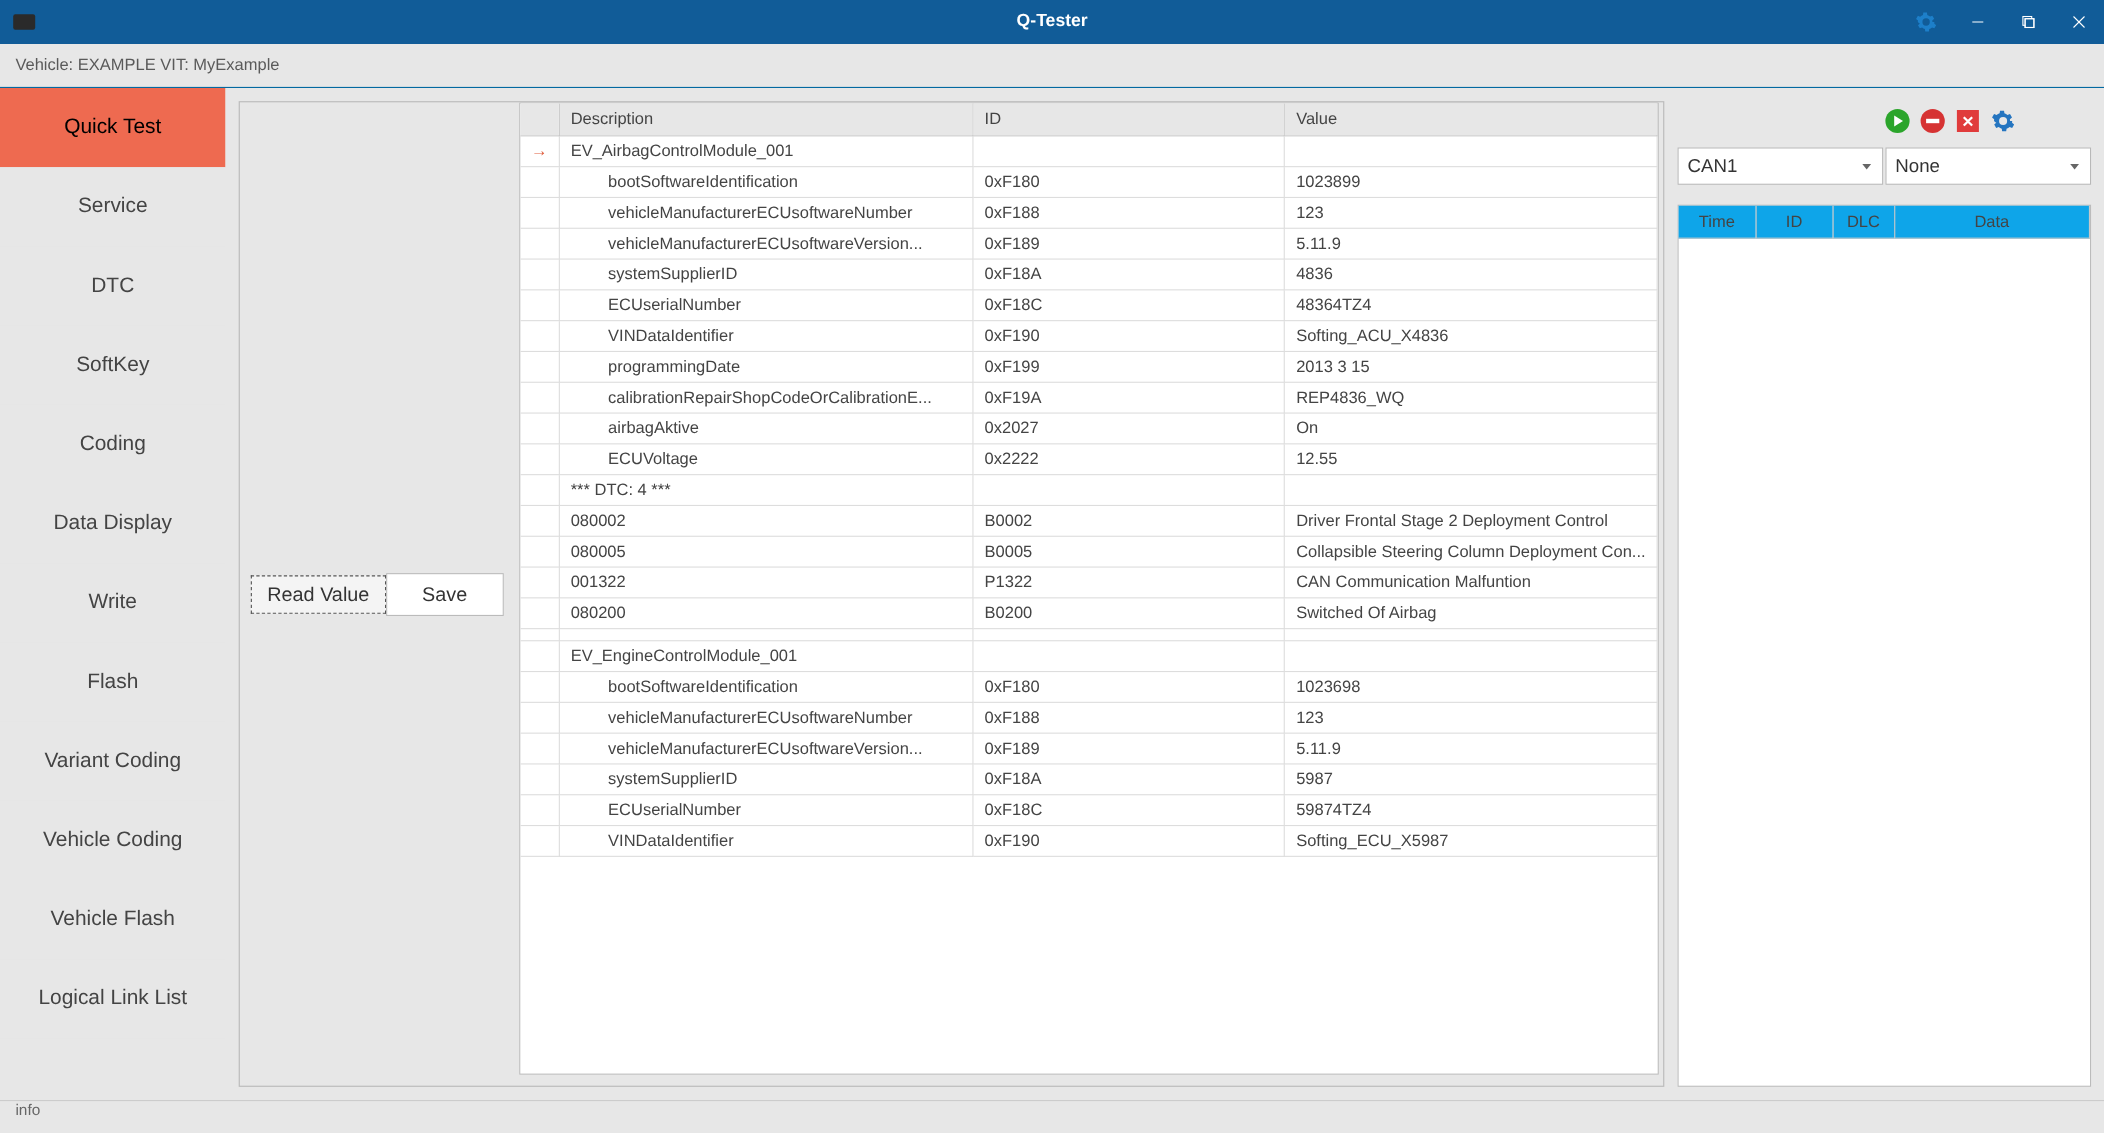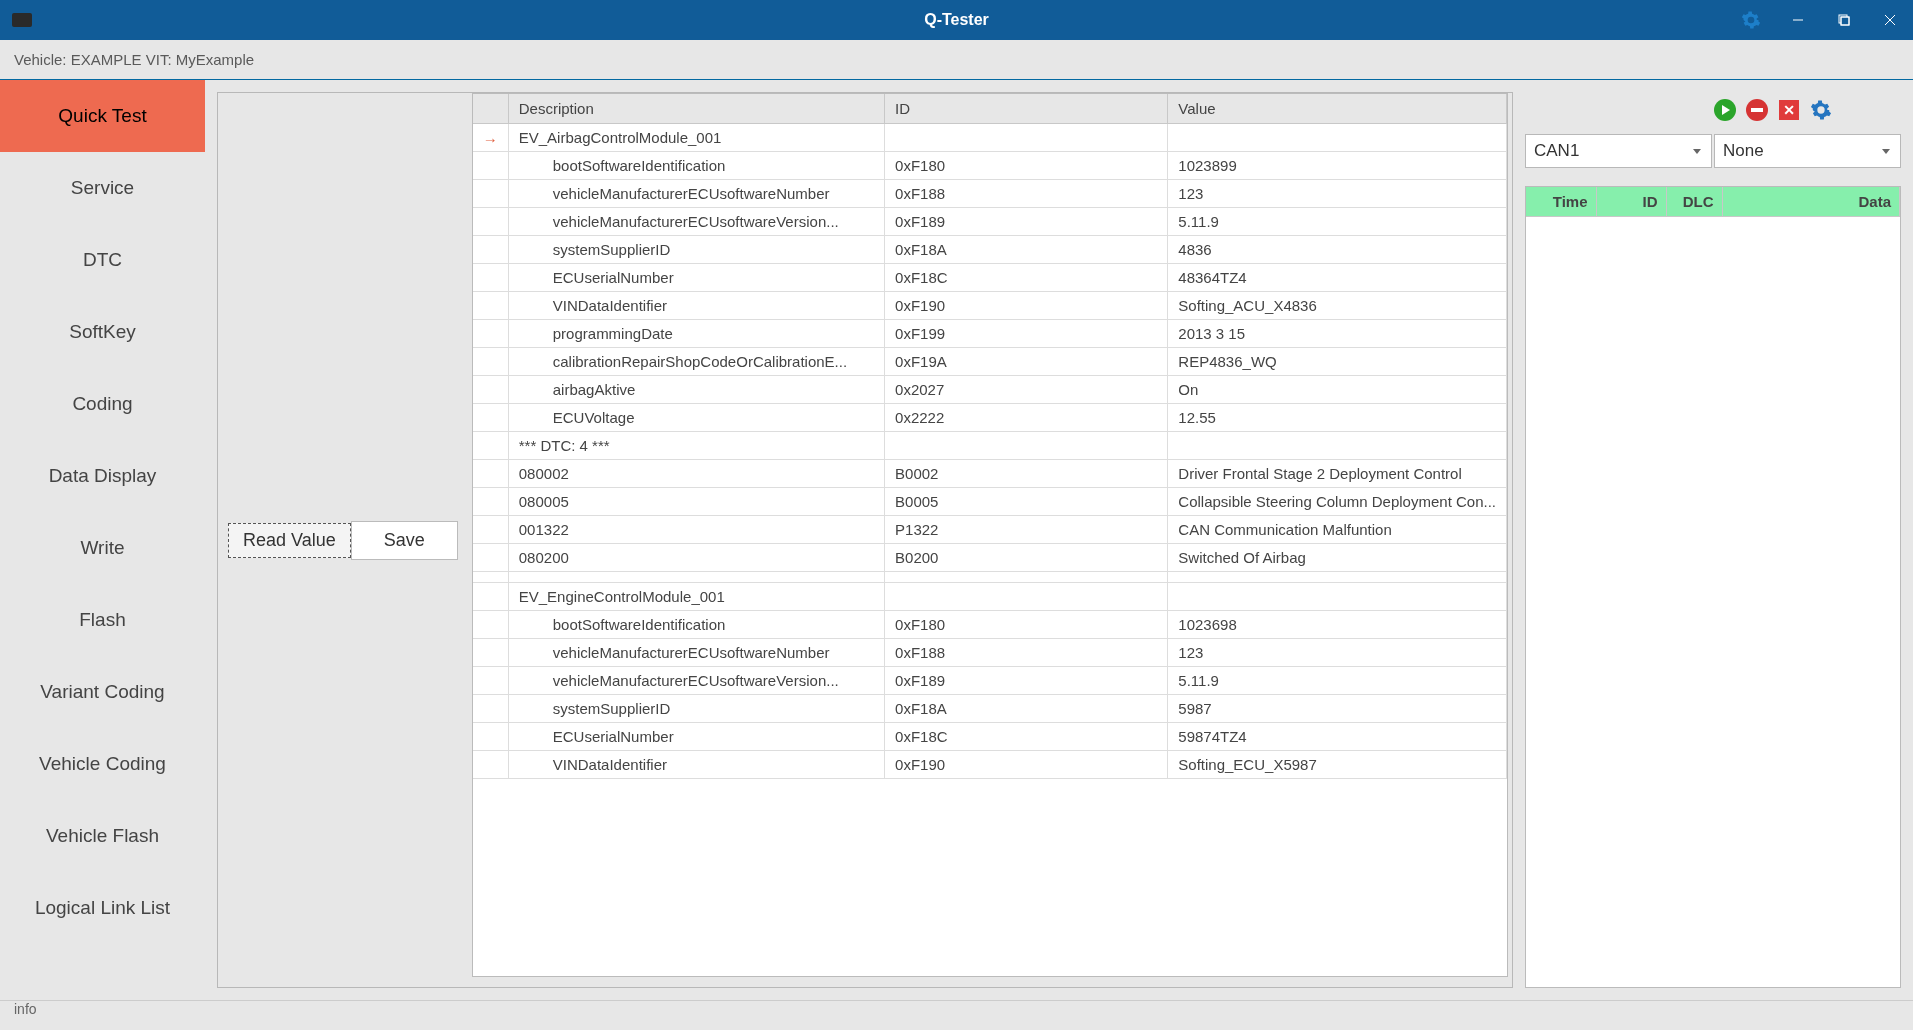--- a/index.html
+++ b/index.html
@@ -44,21 +44,21 @@
 .circle-green::after{content:"";border-left:8px solid #fff;border-top:5px solid transparent;border-bottom:5px solid transparent;margin-left:2px}
 .circle-red{width:22px;height:22px;border-radius:50%;background:#d63333;position:relative}
 .circle-red::after{content:"";position:absolute;left:5px;top:9px;width:12px;height:4px;background:#fff}
 .square-red{width:20px;height:20px;background:#e03b3b;color:#fff;display:flex;align-items:center;justify-content:center;font-size:14px;font-weight:700}
 .gear-blue svg{width:22px;height:22px;fill:#2575c0}
 .selects{display:flex;gap:2px;margin-bottom:18px}
 .sel{flex:1;border:1px solid #b8b8b8;background:#fff;height:34px;display:flex;align-items:center;padding:0 8px;font-size:17px;color:#333;cursor:pointer;position:relative}
 .sel::after{content:"";position:absolute;right:10px;border-left:4px solid transparent;border-right:4px solid transparent;border-top:5px solid #666}
 .right-table{flex:1;border:1px solid #bbb;background:#fff}
 .right-table table{width:100%;border-collapse:collapse;font-size:15px;color:#444}
-.right-table th{background:#86efac;border:1px solid #c8c8c8;border-top:none;text-align:right;padding:6px 8px;font-weight:700}
+.right-table th{background:#0ea5e9;border:1px solid #c8c8c8;border-top:none;text-align:center;padding:6px 8px;font-weight:400}
 .right-table th:first-child{border-left:none;width:70px}
 .right-table th:nth-child(2){width:70px}
 .right-table th:nth-child(3){width:56px}
 .statusbar{height:30px;background:#e7e7e7;border-top:1px solid #ccc;display:flex;align-items:flex-start;padding:0 14px;font-size:14px;color:#666}
 </style>
 </head>
 <body>
 
 <div class="titlebar">
   <div class="titlebar-icon"></div>

